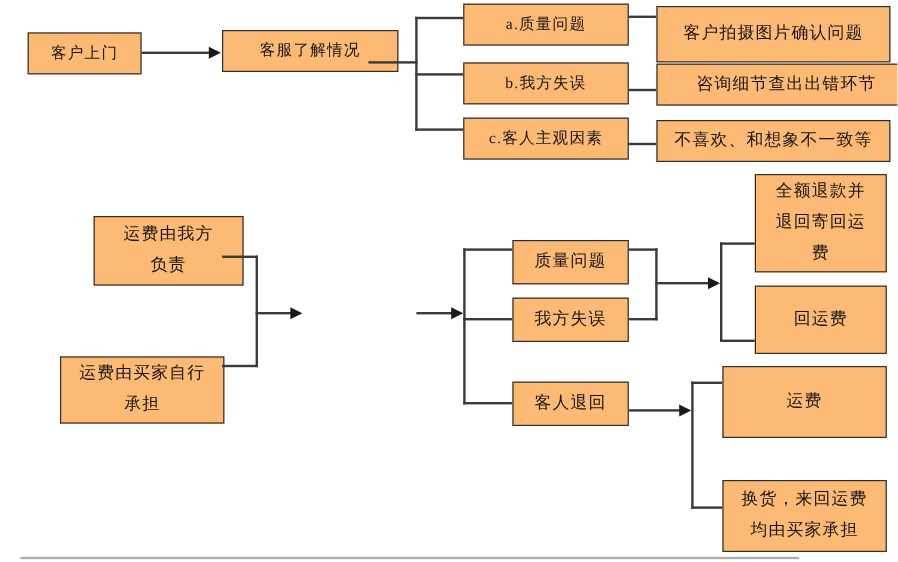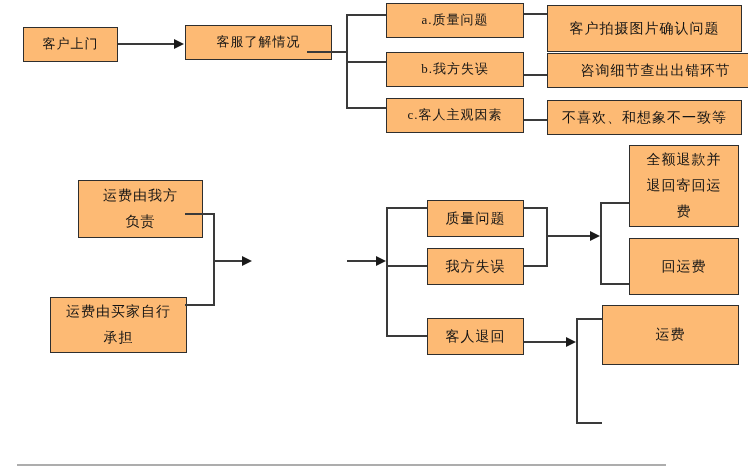--- a/index.html
+++ b/index.html
@@ -140,16 +140,20 @@
 
   <div class="hline" style="left:524px;top:341px;width:44px"></div>
   <div class="arr" style="left:566px;top:337px"></div>
   <div class="vline" style="left:576px;top:318px;height:106px"></div>
   <div class="hline" style="left:576px;top:318px;width:26px"></div>
   <div class="hline" style="left:576px;top:422px;width:26px"></div>
 
   <div class="node" style="left:602px;top:305px;width:137px;height:60px">
     <span class="ln">运费</span>
   </div>
+  <div class="node" style="left:602px;top:400px;width:137px;height:60px">
+    <span class="ln">换货，来回运费</span>
+    <span class="ln">均由买家承担</span>
+  </div>
 
   <div class="divider" style="left:17px;top:464px;width:649px"></div>
 
 </div>
 
 </body></html>

